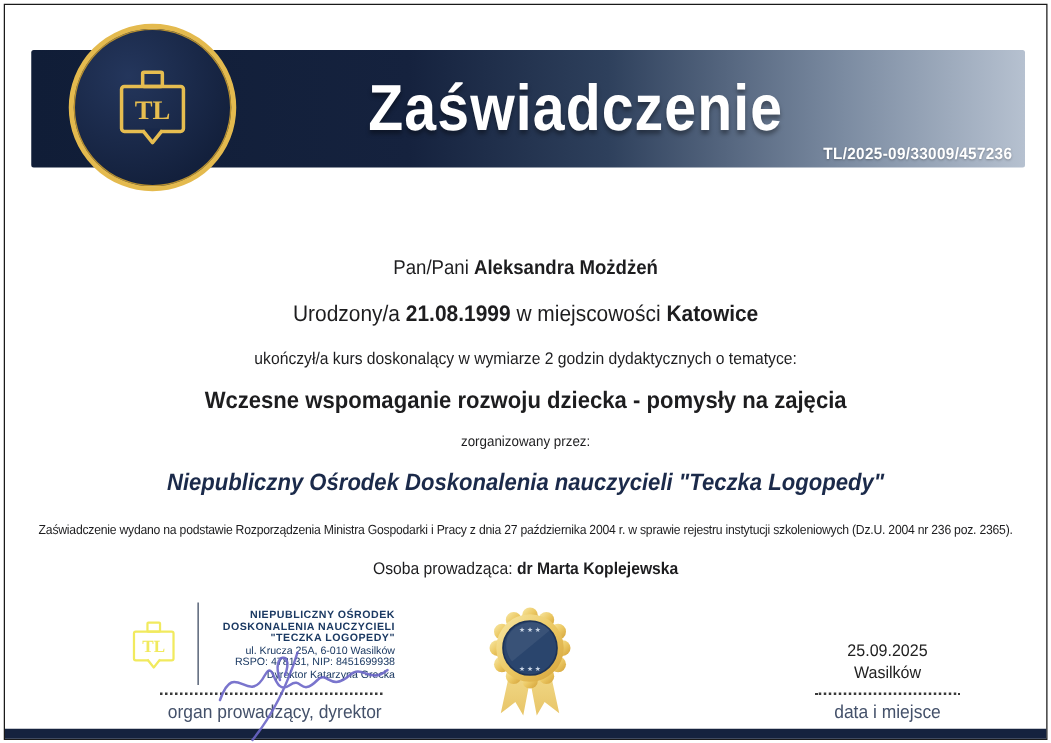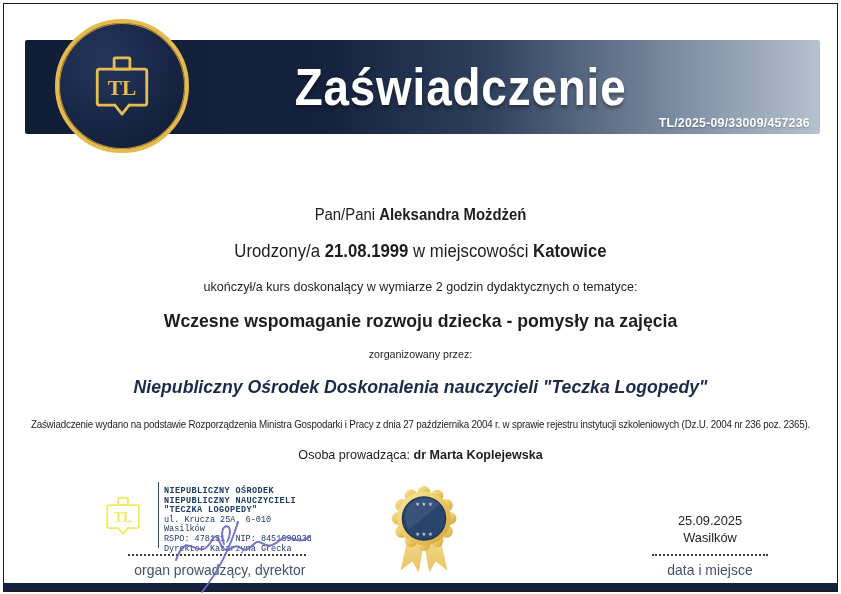--- a/index.html
+++ b/index.html
@@ -33,22 +33,22 @@
   .l-ctitle    { top:310px; font-size:19px; font-weight:bold; }
   .l-orgby     { top:348px; font-size:11.5px; }
   .l-organizer { top:376px; font-size:19px; font-weight:bold; font-style:italic; color:#1b2a4a; }
   .l-legal     { top:418px; font-size:10.5px; letter-spacing:-0.2px; }
   .l-instructor{ top:447px; font-size:13.5px; }
   .b { font-weight:bold; }
 
   
   .footer-logo { position:absolute; left:100px; top:492px; color:#f1ea5e; }
   .stamp-divider { position:absolute; left:158px; top:482px; width:1px; height:66px; background:#39465e; }
-  .stamp { position:absolute; left:164px; top:487px; width:152px; text-align:left;
-           font-family:Liberation Mono, monospace; color:#1c3a63; font-size:8.5px; line-height:9.6px; }
+  .stamp { position:absolute; left:164px; top:487px; width:152px; text-align:right;
+           font-family:Liberation Sans, sans-serif; color:#1c3a63; font-size:8.5px; line-height:9.6px; }
   .stamp .sb { font-weight:bold; letter-spacing:0.4px; }
   .signature { position:absolute; left:168px; top:514px; z-index:5; }
   .dots { height:0; border-bottom:2px dotted #3a3a3a; }
   .dots-left { position:absolute; left:128px; top:554px; width:178px; }
   .caption { position:absolute; font-size:15px; color:#44516a; white-space:nowrap; text-align:center;
              transform:scaleX(0.93); transform-origin:50% 50%; }
   .caption-left { left:128px; top:561px; width:178px; }
 
   
   .rosette { position:absolute; left:388px; top:481px; }
@@ -106,21 +106,21 @@
       <rect x="25" y="7" width="14" height="10" rx="1" fill="none" stroke="currentColor" stroke-width="2.5"></rect>
       <rect x="10" y="17" width="44" height="32" rx="2" fill="none" stroke="currentColor" stroke-width="2.5"></rect>
       <path d="M25,47 L32,57 L39,47 Z" fill="#ffffff" stroke="none"></path>
       <path d="M25,48.2 L32,57 L39,48.2" fill="none" stroke="currentColor" stroke-width="2.5" stroke-linejoin="round"></path>
       <text x="32" y="40" font-size="19" font-weight="bold" font-family="Liberation Serif, serif" fill="currentColor" text-anchor="middle">TL</text>
     </svg>
   </div>
   <div class="stamp-divider"></div>
   <div class="stamp">
     <div class="sb">NIEPUBLICZNY OŚRODEK</div>
-    <div class="sb">NIEPUBLICZNY NAUCZYCIELI</div>
+    <div class="sb">DOSKONALENIA NAUCZYCIELI</div>
     <div class="sb">"TECZKA LOGOPEDY"</div>
     <div>ul. Krucza 25A, 6-010 Wasilków</div>
     <div>RSPO: 478131, NIP: 8451699938</div>
     <div>Dyrektor Katarzyna Grecka</div>
   </div>
   <div class="signature">
     <svg width="150" height="80" viewBox="0 0 150 80">
       <g fill="none" stroke="#6c66c8" stroke-width="2" stroke-linecap="round" opacity="0.9">
         <path d="M8,46 C20,12 30,52 44,26 C52,12 50,44 64,34 C74,27 72,44 86,30 C94,22 96,40 112,26 C122,17 128,34 142,22"></path>
         <path d="M56,30 C48,8 68,6 60,26"></path>

